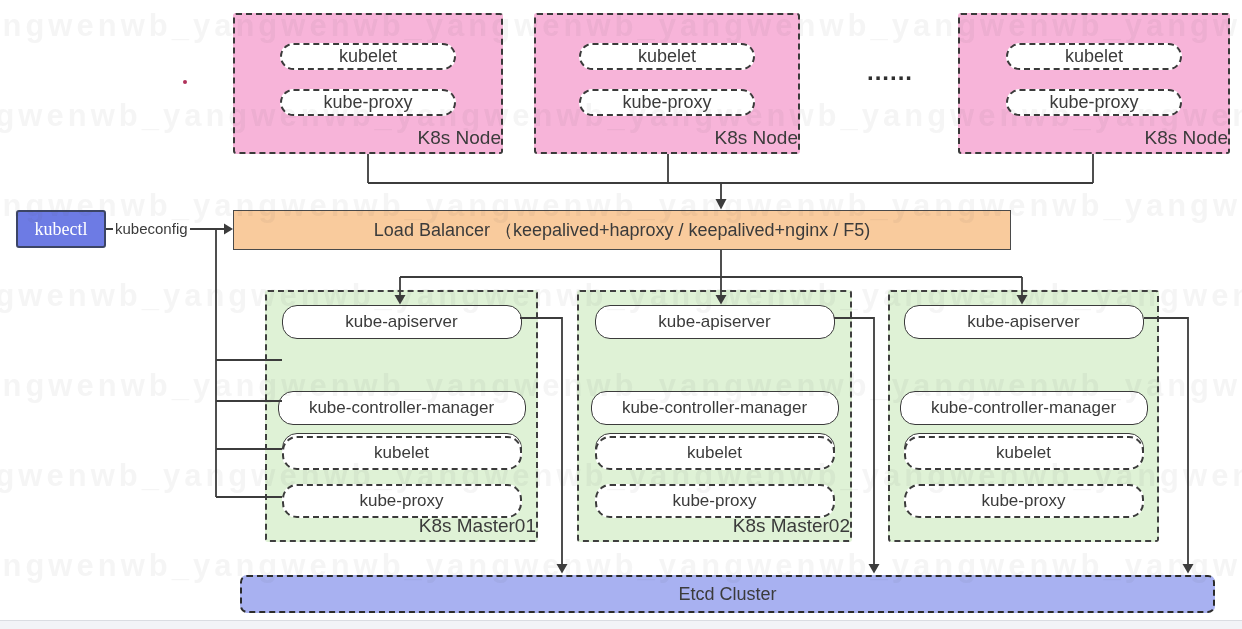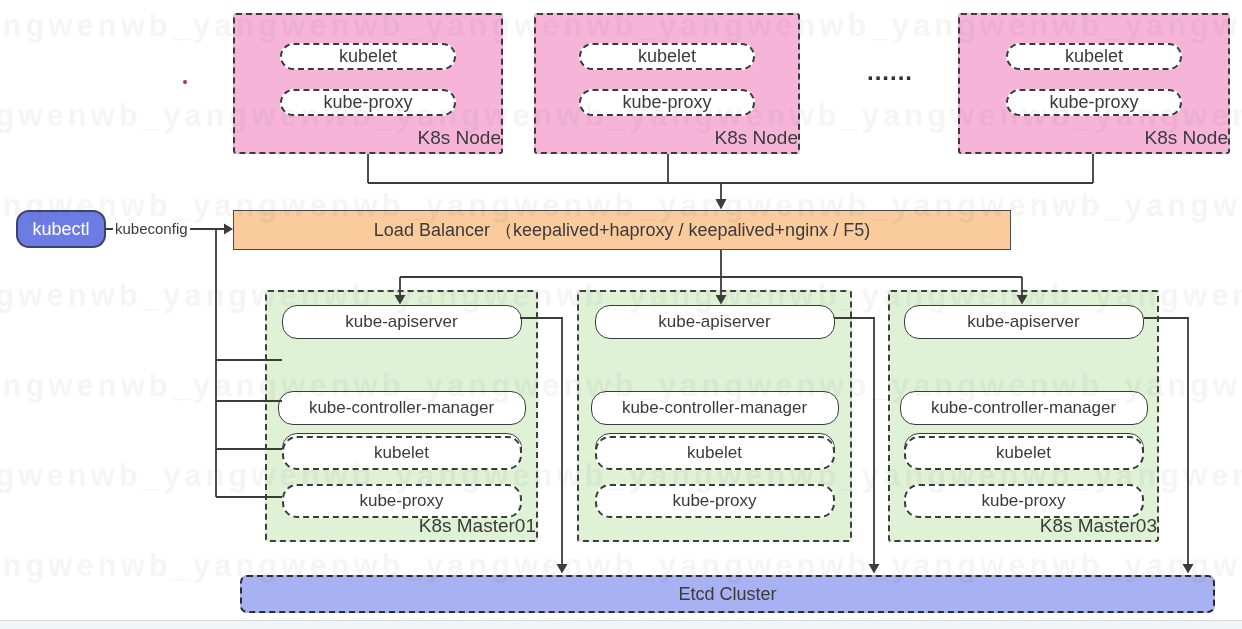--- a/index.html
+++ b/index.html
@@ -42,23 +42,23 @@
     font-size:19px;color:var(--text,#3b3b3b);
   }
   .dots{
     position:absolute;left:845px;top:58px;width:90px;text-align:center;
     font-size:24px;font-weight:700;letter-spacing:1px;color:#2f2f2f;z-index:2;
   }
   #kubectl{
     position:absolute;left:16px;top:210px;width:90px;height:38px;
     background:var(--kubectl-fill,#6d7be4);
     border:2px solid var(--kubectl-border,#3c4566);
-    border-radius:13px;box-sizing:border-box;
+    border-radius:3px;box-sizing:border-box;
     display:flex;align-items:center;justify-content:center;
-    color:#ffffff;font-size:18px;z-index:2;
+    color:#ffffff;font-size:18px;z-index:2;font-family:Liberation Serif, serif;
   }
   #kubeconfig{
     position:absolute;left:113px;top:220px;padding:0 2px;
     background:#ffffff;font-size:15px;color:var(--text,#3b3b3b);z-index:5;
   }
   #lb{
     position:absolute;left:233px;top:210px;width:778px;height:40px;
     background:var(--lb-fill,#f9cb9d);
     border:1.6px solid #4a4a4a;box-sizing:border-box;
     display:flex;align-items:center;justify-content:center;
@@ -166,27 +166,27 @@
     <div class="pill m3">kubelet</div>
     <div class="pill m4">kube-proxy</div>
     <div class="boxlabel">K8s Master01</div>
   </div>
   <div class="masterbox" style="left:577px;width:275px">
     <div class="pill m0">kube-apiserver</div>
     <div class="pill m1">kube-controller-manager</div>
     <div class="pill m2">kube-scheduler</div>
     <div class="pill m3">kubelet</div>
     <div class="pill m4">kube-proxy</div>
+    <div class="boxlabel">K8s Master02</div>
   </div>
   <div class="masterbox" style="left:888px;width:271px">
     <div class="pill m0">kube-apiserver</div>
     <div class="pill m1">kube-controller-manager</div>
     <div class="pill m2">kube-scheduler</div>
     <div class="pill m3">kubelet</div>
     <div class="pill m4">kube-proxy</div>
-    <div class="boxlabel">K8s Master03</div>
   </div>
 
   <div id="etcd">Etcd Cluster</div>
 
   <div id="reddot"></div>
   <div id="bottomstrip"></div>
 </div>
 
 </body></html>

